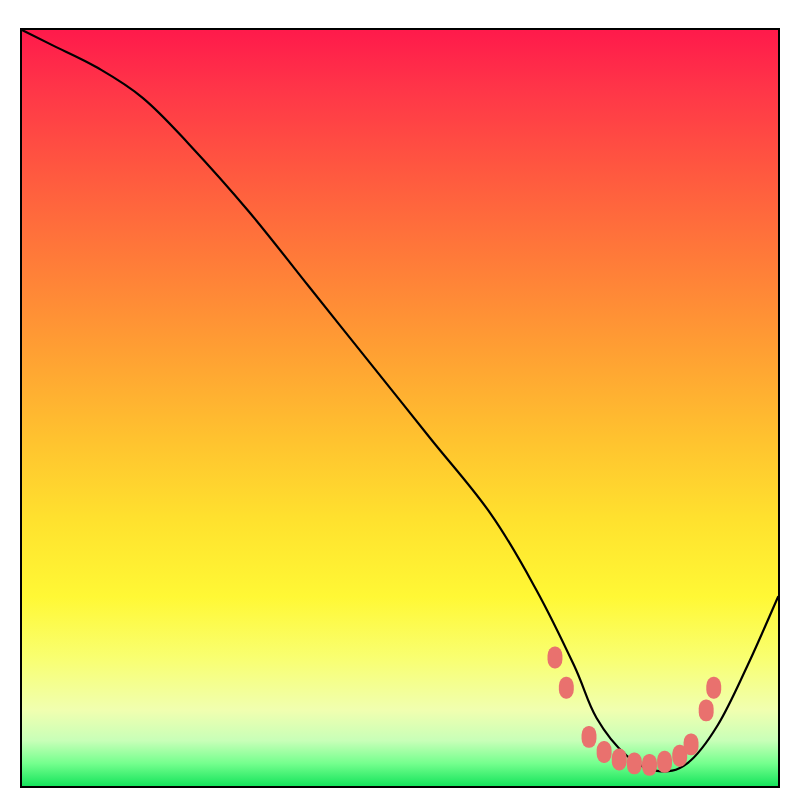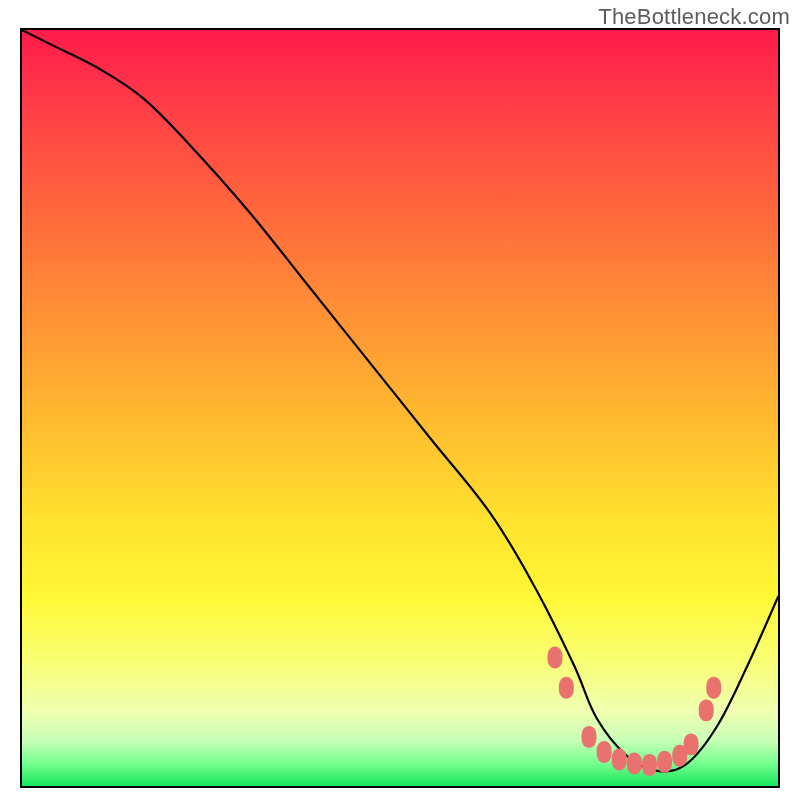--- a/index.html
+++ b/index.html
@@ -58,21 +58,20 @@
     left: 0;
     top: 0;
     width: 100%;
     height: 100%;
   }
 </style>
 </head>
 <body>
 
 <div class="frame">
-  <div class="watermark">TheBottleneck.com</div>
 
   <div class="plot-area">
     <svg class="curve" viewBox="0 0 760 760" preserveAspectRatio="none">
       <path id="curve-path" fill="none" stroke="#000000" stroke-width="2.2" stroke-linejoin="round" stroke-linecap="round" d="M 0.00 0.00 C 5.47 2.74, 16.72 8.36, 30.40 15.20 C 44.08 22.04, 59.58 28.42, 76.00 38.00 C 92.42 47.58, 105.18 54.72, 121.60 68.40 C 138.02 82.08, 148.05 93.48, 167.20 114.00 C 186.35 134.52, 206.11 156.41, 228.00 182.40 C 249.89 208.39, 266.91 231.04, 288.80 258.40 C 310.69 285.76, 327.71 307.04, 349.60 334.40 C 371.49 361.76, 388.51 383.04, 410.40 410.40 C 432.29 437.76, 452.05 459.04, 471.20 486.40 C 490.35 513.76, 501.75 535.04, 516.80 562.40 C 531.85 589.76, 543.86 615.14, 554.80 638.40 C 565.74 661.66, 568.02 675.18, 577.60 691.60 C 587.18 708.02, 597.06 720.02, 608.00 729.60 C 618.94 739.18, 627.46 743.43, 638.40 744.80 C 649.34 746.17, 657.86 745.41, 668.80 737.20 C 679.74 728.99, 688.26 716.98, 699.20 699.20 C 710.14 681.42, 718.66 661.66, 729.60 638.40 C 740.54 615.14, 754.53 582.31, 760.00 570.00"></path>
       <g id="marker-group">
           <rect x="528.30" y="619.80" width="15" height="22" rx="7" ry="9" fill="#e9716e"></rect>
           <rect x="539.70" y="650.20" width="15" height="22" rx="7" ry="9" fill="#e9716e"></rect>
           <rect x="562.50" y="699.60" width="15" height="22" rx="7" ry="9" fill="#e9716e"></rect>
           <rect x="577.70" y="714.80" width="15" height="22" rx="7" ry="9" fill="#e9716e"></rect>
           <rect x="592.90" y="722.40" width="15" height="22" rx="7" ry="9" fill="#e9716e"></rect>

